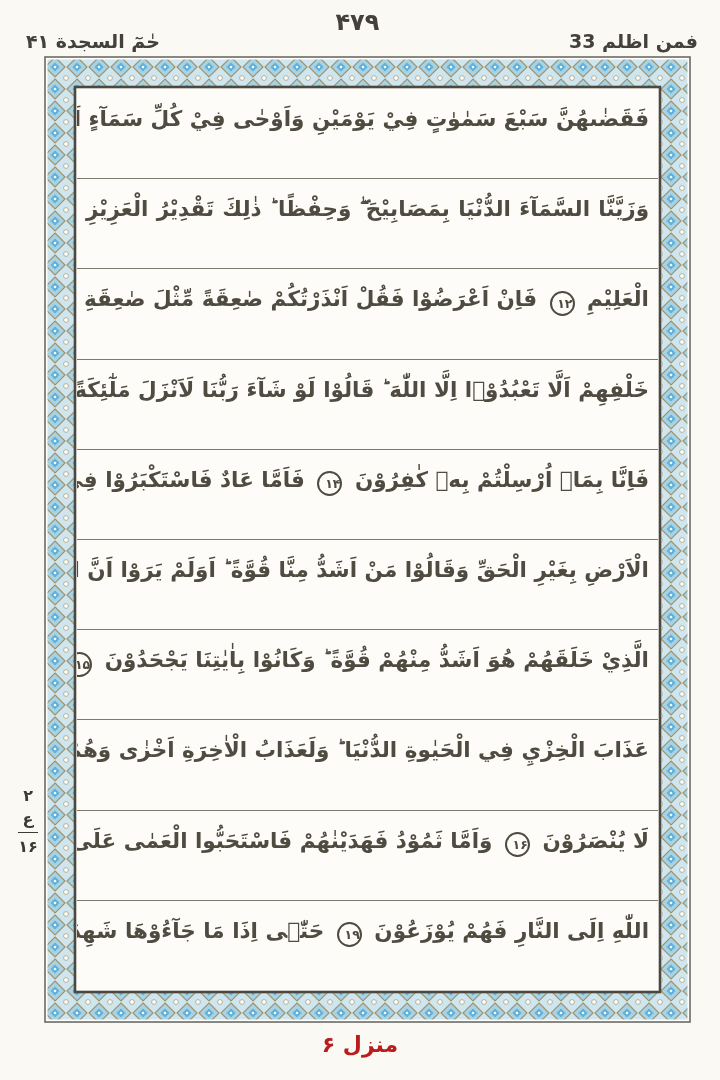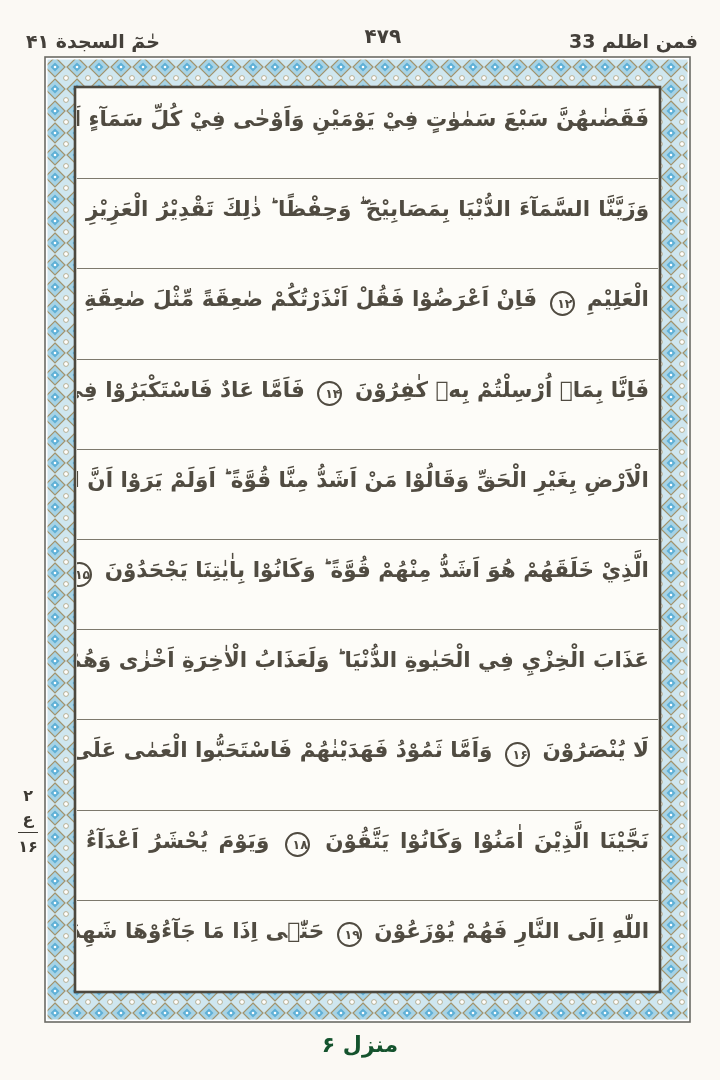--- a/index.html
+++ b/index.html
@@ -9,21 +9,21 @@
     font-family:"DejaVu Sans",sans-serif;
     color:#4a463c;
   }
   
   .page-header{
     position:absolute;top:8px;left:0;right:0;height:44px;
     display:flex;flex-direction:row;justify-content:space-between;align-items:flex-end;
     padding:0 22px 0 26px;box-sizing:border-box;
     font-weight:bold;font-size:19px;color:#44403a;
   }
-  .page-header .center{position:absolute;left:50%;transform:translateX(-56%);bottom:4px;font-size:20px;margin-left:25px;}
+  .page-header .center{position:absolute;left:50%;transform:translateX(-56%);bottom:16px;font-size:24px;}
   
   .frame{position:absolute;left:44px;top:56px;width:647px;height:967px;}
   .frame svg{display:block;}
   
   .textarea{
     position:absolute;left:33px;top:33px;width:581px;height:901px;
     display:flex;flex-direction:column;box-sizing:border-box;
     background:transparent;
   }
   .line{
@@ -50,21 +50,21 @@
   
   .margin-marker{
     position:absolute;left:10px;top:784px;width:36px;
     display:flex;flex-direction:column;align-items:center;
     font-weight:bold;font-size:16px;color:#3d3a33;line-height:1.45;
   }
   .margin-marker .rule{width:20px;border-top:1.5px solid #3d3a33;margin:2px 0;}
   
   .page-footer{
     position:absolute;top:1032px;left:0;right:0;text-align:center;
-    font-weight:bold;font-size:22px;color:#14532d;
+    font-weight:bold;font-size:22px;color:#b91c1c;
   }
 </style>
 </head>
 <body>
 
 <header class="page-header">
   <span class="right">فمن اظلم 33</span>
   <span class="center">۴۷۹</span>
   <span class="left">حٰمٓ السجدة ۴۱</span>
 </header>
@@ -84,26 +84,26 @@
       </pattern>
     </defs>
     <rect x="1" y="1" width="645" height="965" fill="#ffffff" stroke="#6b6b64" stroke-width="1.6"></rect>
     <rect x="3.5" y="3.5" width="640" height="960" fill="url(#orn)"></rect>
     <rect x="31" y="31" width="585" height="905" fill="#fdfcf8" stroke="#4c483f" stroke-width="2.6"></rect>
   </svg>
   <div class="textarea" id="quran-lines">
       <div class="line"><span>فَقَضٰىهُنَّ سَبْعَ سَمٰوٰتٍ فِيْ يَوْمَيْنِ وَاَوْحٰى فِيْ كُلِّ سَمَآءٍ اَمْرَهَا</span> </div>
       <div class="line"><span>وَزَيَّنَّا السَّمَآءَ الدُّنْيَا بِمَصَابِيْحَ ۖ وَحِفْظًا ؕ ذٰلِكَ تَقْدِيْرُ الْعَزِيْزِ</span> </div>
       <div class="line"><span>الْعَلِيْمِ</span> <span class="ayah-wrap"><span class="ayah-circle">۱۲</span></span> <span>فَاِنْ اَعْرَضُوْا فَقُلْ اَنْذَرْتُكُمْ صٰعِقَةً مِّثْلَ صٰعِقَةِ</span> </div>
+      <div class="line"><span>خَلْفِهِمْ اَلَّا تَعْبُدُوْۤا اِلَّا اللّٰهَ ؕ قَالُوْا لَوْ شَآءَ رَبُّنَا لَاَنْزَلَ مَلٰٓئِكَةً</span> </div>
       <div class="line"><span>فَاِنَّا بِمَاۤ اُرْسِلْتُمْ بِهٖ كٰفِرُوْنَ</span> <span class="ayah-wrap"><span class="ayah-circle">۱۴</span></span> <span>فَاَمَّا عَادٌ فَاسْتَكْبَرُوْا فِي</span> </div>
       <div class="line"><span>الْاَرْضِ بِغَيْرِ الْحَقِّ وَقَالُوْا مَنْ اَشَدُّ مِنَّا قُوَّةً ؕ اَوَلَمْ يَرَوْا اَنَّ اللّٰهَ</span> </div>
       <div class="line"><span>الَّذِيْ خَلَقَهُمْ هُوَ اَشَدُّ مِنْهُمْ قُوَّةً ؕ وَكَانُوْا بِاٰيٰتِنَا يَجْحَدُوْنَ</span> <span class="ayah-wrap"><span class="ayah-circle">۱۵</span></span> </div>
       <div class="line"><span>عَذَابَ الْخِزْيِ فِي الْحَيٰوةِ الدُّنْيَا ؕ وَلَعَذَابُ الْاٰخِرَةِ اَخْزٰى وَهُمْ</span> </div>
       <div class="line"><span>لَا يُنْصَرُوْنَ</span> <span class="ayah-wrap"><span class="ayah-circle">۱۶</span></span> <span>وَاَمَّا ثَمُوْدُ فَهَدَيْنٰهُمْ فَاسْتَحَبُّوا الْعَمٰى عَلَى الْهُدٰى</span> </div>
-      <div class="line"><span>نَجَّيْنَا الَّذِيْنَ اٰمَنُوْا وَكَانُوْا يَتَّقُوْنَ</span> <span class="ayah-wrap"><span class="ayah-circle">۱۸</span></span> <span>وَيَوْمَ يُحْشَرُ اَعْدَآءُ</span> </div>
       <div class="line"><span>اللّٰهِ اِلَى النَّارِ فَهُمْ يُوْزَعُوْنَ</span> <span class="ayah-wrap"><span class="ayah-circle">۱۹</span></span> <span>حَتّٰۤى اِذَا مَا جَآءُوْهَا شَهِدَ</span> </div>
     </div>
 </div>
 
 <div class="margin-marker">
   <span>۲</span>
   <span>ع</span>
   <span class="rule"></span>
   <span>۱۶</span>
 </div>

